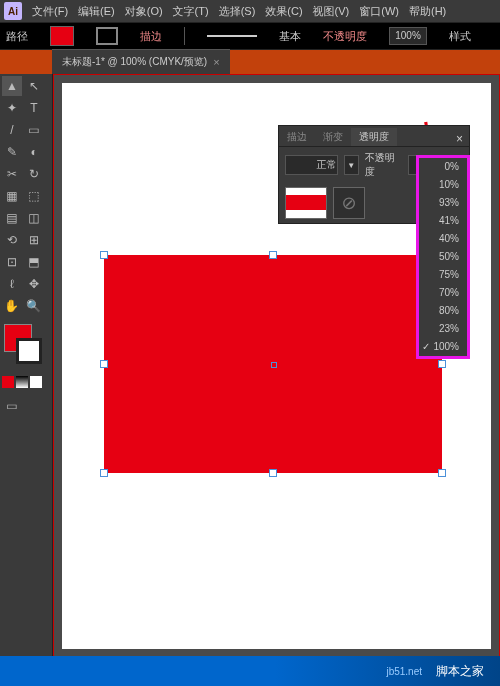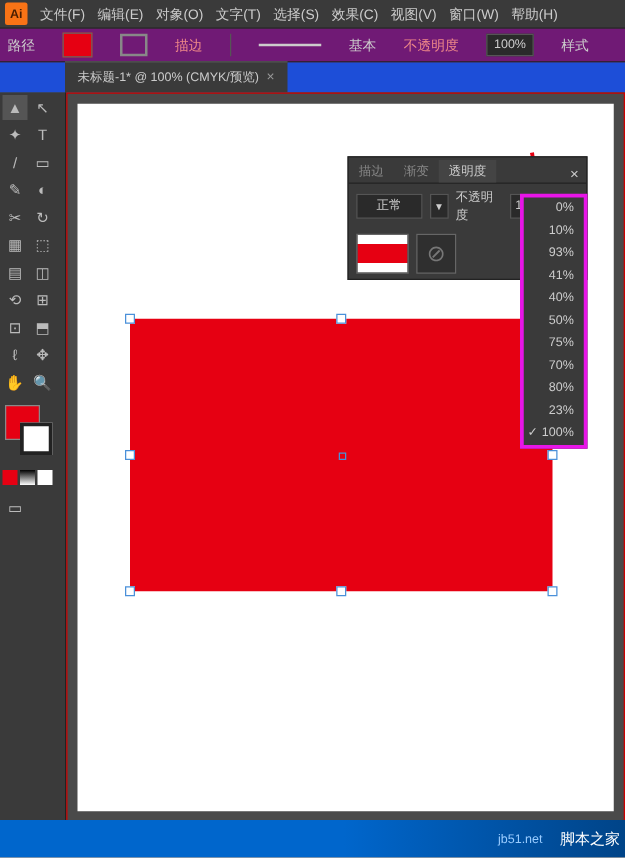--- a/index.html
+++ b/index.html
@@ -1,27 +1,27 @@
 <!DOCTYPE html>
 <html><head>
 <meta charset="utf-8">
 <style>
 body{margin:0;background:#4a4a4a;font-family:"Microsoft YaHei",sans-serif;font-size:11px;color:#ccc;overflow:hidden;width:500px;height:686px;position:relative}
 .menubar{height:22px;background:#3a3a3a;display:flex;align-items:center;padding:0 4px;gap:2px;border-bottom:1px solid #222}
-.logo{width:18px;height:18px;background:#f97316;display:flex;align-items:center;justify-content:center;font-weight:bold;font-size:10px;color:#4a1e00;border-radius:2px;margin-right:4px}
+.logo{width:18px;height:18px;background:#c4b5fd;display:flex;align-items:center;justify-content:center;font-weight:bold;font-size:10px;color:#4a1e00;border-radius:2px;margin-right:4px}
 .menu-item{padding:2px 4px;cursor:pointer;font-size:11px}
-.optbar{height:26px;background:#701a75;display:flex;align-items:center;padding:0 6px;gap:22px;border-bottom:1px solid #222}
+.optbar{height:26px;background:#000000;display:flex;align-items:center;padding:0 6px;gap:22px;border-bottom:1px solid #222}
 .optlabel{font-size:11px}
 .swatch{width:22px;height:18px;background:#e60012;border:1px solid #666}
 .stroke-sw{width:22px;height:18px;border:2px solid #888;box-sizing:border-box}
 .sep{width:1px;height:18px;background:#555}
 .stroke-line{width:50px;height:2px;background:#ccc}
 .baselabel{font-size:11px}
 .numfield{width:36px;height:16px;background:#2a2a2a;border:1px solid #555;color:#ccc;font-size:10px;text-align:center;line-height:16px}
-.tabbar{height:24px;background:#1d4ed8;display:flex;align-items:flex-end;padding-left:52px}
+.tabbar{height:24px;background:#c2410c;display:flex;align-items:flex-end;padding-left:52px}
 .doctab{height:20px;background:#3a3a3a;padding:2px 10px;font-size:10px;border-top:1px solid #555;display:flex;align-items:center;gap:6px}
 .tab-close{cursor:pointer;font-size:11px;color:#999}
 .main{display:flex;height:calc(686px - 22px - 26px - 24px - 30px)}
 .tools{width:48px;background:#3a3a3a;display:flex;flex-wrap:wrap;align-content:flex-start;padding:2px;gap:2px;border-right:1px solid #222}
 .tool{width:20px;height:20px;display:flex;align-items:center;justify-content:center;cursor:pointer;color:#bbb;font-size:12px}
 .tool.sel{background:#555}
 .fillstroke{width:44px;height:44px;position:relative;margin:6px 0}
 .fillbox{position:absolute;width:26px;height:26px;background:#e60012;border:1px solid #888;top:0;left:2px}
 .strokebox{position:absolute;width:26px;height:26px;background:#fff;border:3px solid #222;top:14px;left:14px;box-sizing:border-box}
 .minisw{width:44px;display:flex;gap:2px;margin-bottom:6px}
@@ -31,29 +31,29 @@
 .redrect{position:absolute;left:42px;top:172px;width:338px;height:218px;background:#e60012}
 .handle{position:absolute;width:6px;height:6px;background:#fff;border:1px solid #4a90d9}
 .center-mark{position:absolute;left:50%;top:50%;width:4px;height:4px;margin:-2px 0 0 -2px;border:1px solid #4a90d9}
 .arrow{position:absolute;top:40px;right:60px;color:#e60012;font-size:28px;transform:rotate(35deg)}
 .panel{position:absolute;top:125px;right:30px;width:190px;background:#3a3a3a;border:1px solid #222;z-index:5}
 .panel-tabs{display:flex;height:20px;align-items:flex-end;border-bottom:1px solid #222}
 .ptab{padding:2px 8px;font-size:10px;color:#888;cursor:pointer}
 .ptab.active{color:#ccc;background:#444}
 .panel-close{margin-left:auto;padding:0 6px;cursor:pointer;font-size:12px}
 .panel-row{display:flex;align-items:center;padding:4px 6px;gap:6px}
-.select{height:18px;background:#2a2a2a;border:1px solid #555;font-size:10px;text-align:center;line-height:18px;cursor:pointer}
+.select{height:18px;background:#2a2a2a;border:1px solid #555;font-size:10px;text-align:right;line-height:18px;cursor:pointer}
 .preview{width:40px;height:30px;border:1px solid #666;background:linear-gradient(#fff 0 25%,#e60012 25% 75%,#fff 75%)}
 .nocircle{width:30px;height:30px;border:1px solid #666;display:flex;align-items:center;justify-content:center;color:#777;font-size:18px;background:#2f2f2f}
 .panel-opts{font-size:10px;color:#999;line-height:15px}
 .dd-arrow{width:14px;height:18px;background:#2a2a2a;border:1px solid #555;display:flex;align-items:center;justify-content:center;cursor:pointer;font-size:8px}
 .dropdown{position:absolute;top:155px;right:30px;width:48px;background:#3a3a3a;border:3px solid #e815e8;z-index:10}
 .ddrow{height:18px;font-size:10px;text-align:right;padding:0 8px 0 14px;line-height:18px;cursor:pointer;position:relative}
 .ddrow.checked:before{content:"✓";position:absolute;left:3px}
-.footer{position:absolute;bottom:0;left:0;right:0;height:30px;background:linear-gradient(90deg,#0066cc 0 55%,#004488 100%);display:flex;align-items:center;justify-content:flex-end;padding:0 4px;gap:14px;color:#fff;font-size:12px}
+.footer{position:absolute;bottom:0;left:0;right:0;height:30px;background:linear-gradient(90deg,#0066cc 0 55%,#004488 100%);display:flex;align-items:center;justify-content:flex-end;padding:0 16px;gap:14px;color:#fff;font-size:12px}
 .footer .site{color:#9cf;font-size:10px}
 </style>
 </head>
 <body>
 
 <div class="menubar">
   <div class="logo">Ai</div>
   <div class="menu-item">文件(F)</div>
   <div class="menu-item">编辑(E)</div>
   <div class="menu-item">对象(O)</div>

